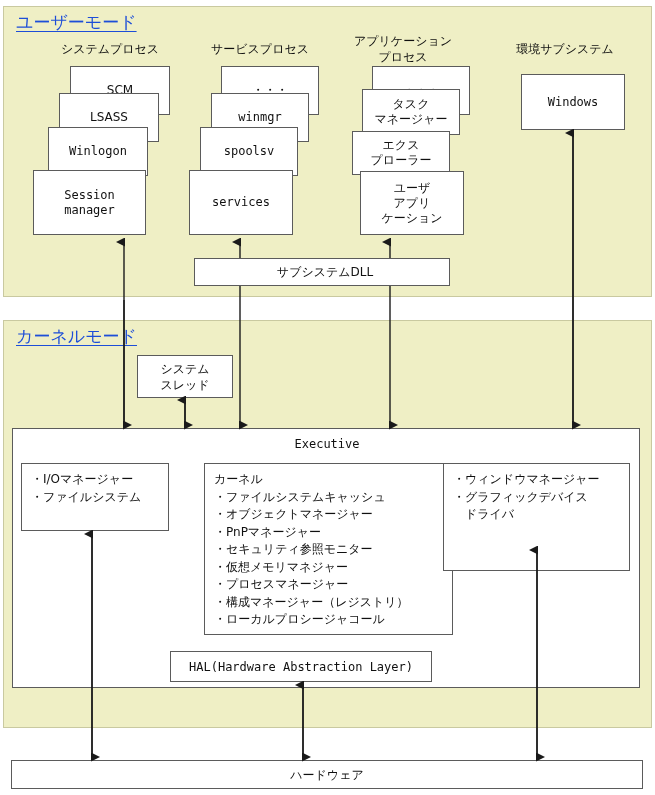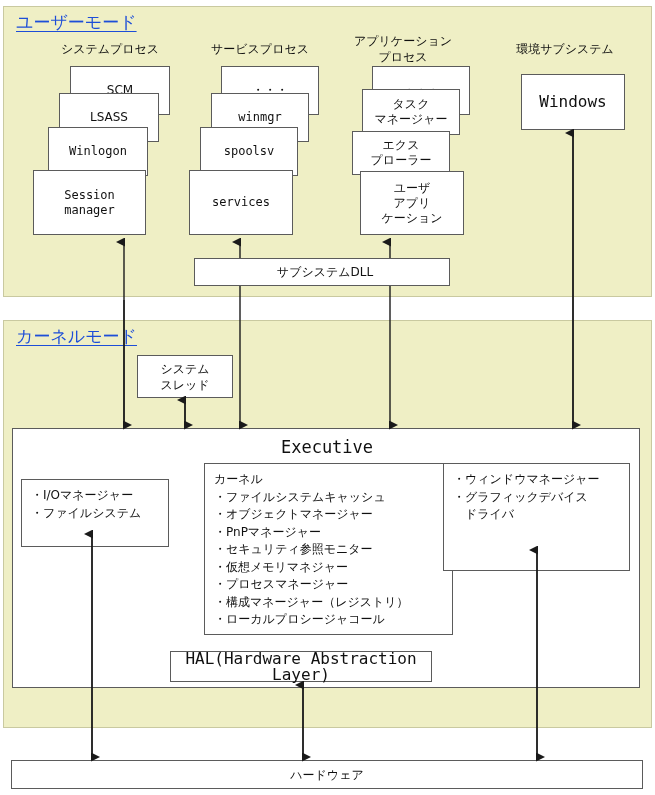--- a/index.html
+++ b/index.html
@@ -29,21 +29,21 @@
     text-align:center;line-height:16px;white-space:pre-line;
   }
 
   
   .box{
     position:absolute;background:#ffffff;border:1px solid #5b5b5b;
     box-sizing:border-box;display:flex;align-items:center;
     justify-content:center;text-align:center;font-size:12px;color:#101010;
     line-height:16px;white-space:pre-line;
   }
-  .mono{font-family:"DejaVu Sans Mono","Liberation Mono",monospace;font-size:16px;}
+  .mono{font-family:"DejaVu Sans Mono","Liberation Mono",monospace;font-size:12px;}
 
   
   .stack{position:absolute;}
   .card{
     position:absolute;background:#ffffff;border:1px solid #5b5b5b;
     box-sizing:border-box;display:flex;align-items:center;
     justify-content:center;text-align:center;color:#101010;
     line-height:15px;white-space:pre-line;font-size:12px;
   }
 
@@ -55,21 +55,21 @@
   }
 
   
   #executive{
     position:absolute;left:12px;top:428px;width:628px;height:260px;
     background:#ffffff;border:1px solid #5b5b5b;box-sizing:border-box;
   }
   #executive-title{
     position:absolute;left:0;top:8px;width:628px;text-align:center;
     font-family:"DejaVu Sans Mono","Liberation Mono",monospace;
-    font-size:17px;color:#101010;
+    font-size:12px;color:#101010;
   }
 
   
   #arrows{position:absolute;left:0;top:0;width:655px;height:795px;pointer-events:none;}
 </style>
 </head>
 <body>
 
 <div id="stage">
 
@@ -115,21 +115,21 @@
 
   <div class="box" style="left:194px;top:258px;width:256px;height:28px;padding-left:6px;">サブシステムDLL</div>
 
   <div class="box" style="left:137px;top:355px;width:96px;height:43px;">システム
 スレッド</div>
 
   <div id="executive">
     <div id="executive-title">Executive</div>
   </div>
 
-  <div class="listbox" style="left:21px;top:463px;width:148px;height:68px;margin-top:16px;">・I/Oマネージャー
+  <div class="listbox" style="left:21px;top:463px;width:148px;height:68px;">・I/Oマネージャー
 ・ファイルシステム</div>
 
   <div class="listbox" style="left:184px;top:463px;width:249px;height:172px;margin-left:20px;">カーネル
 ・ファイルシステムキャッシュ
 ・オブジェクトマネージャー
 ・PnPマネージャー
 ・セキュリティ参照モニター
 ・仮想メモリマネジャー
 ・プロセスマネージャー
 ・構成マネージャー（レジストリ）

